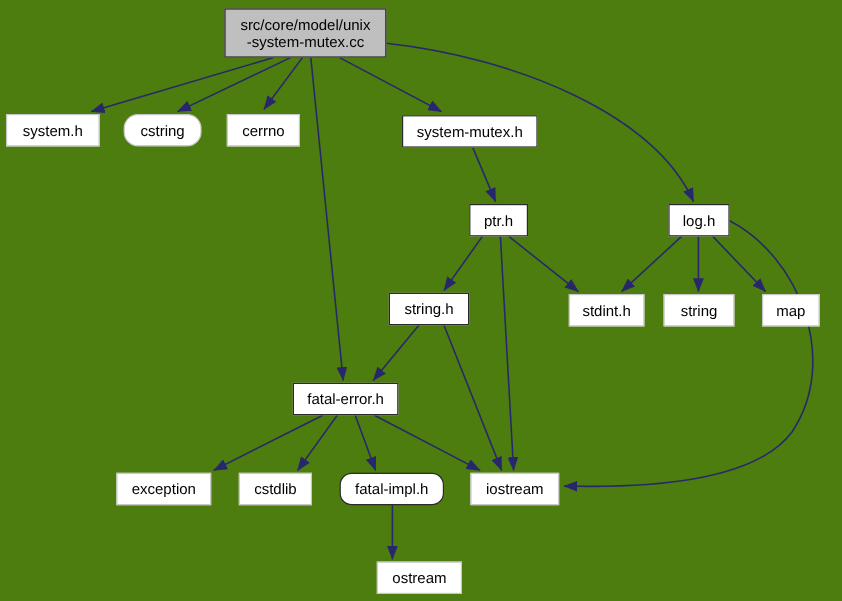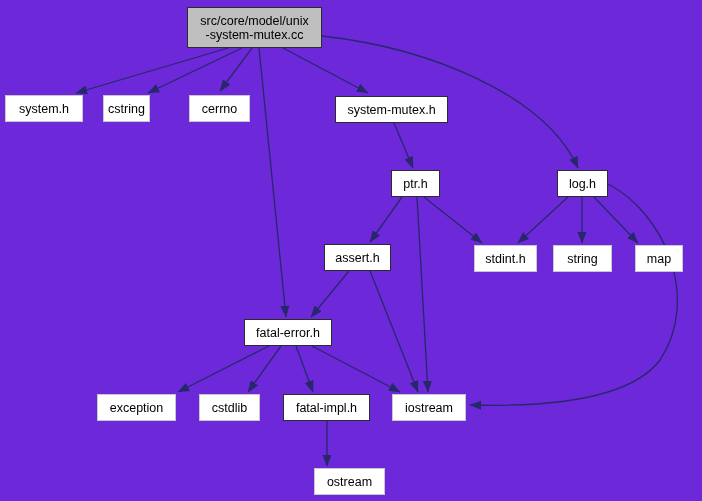--- a/index.html
+++ b/index.html
@@ -4,21 +4,21 @@
 <style>
   html, body {
     margin: 0;
     padding: 0;
     background: #ffffff;
   }
   #graph-canvas {
     position: relative;
     width: 702px;
     height: 501px;
-    background: #6d28d9;
+    background: #4d7c0f;
     font-family: "Liberation Sans", sans-serif;
     overflow: hidden;
   }
   #edge-layer {
     position: absolute;
     left: 0;
     top: 0;
     width: 702px;
     height: 501px;
   }
@@ -81,29 +81,29 @@
         <path d="M 281,346 L 248,392" fill="none" stroke="#27286b" stroke-width="1.3" marker-end="url(#arrowhead)"></path>
         <path d="M 296,346 L 313,392" fill="none" stroke="#27286b" stroke-width="1.3" marker-end="url(#arrowhead)"></path>
         <path d="M 312,346 L 400,392" fill="none" stroke="#27286b" stroke-width="1.3" marker-end="url(#arrowhead)"></path>
         <path d="M 327,421 L 327,466" fill="none" stroke="#27286b" stroke-width="1.3" marker-end="url(#arrowhead)"></path>
       </g>
   </svg>
   <div id="nodes-group">
       <div class="node root" style="left: 187px; top: 7px; width: 135px; height: 41px;"><span class="node-label">src/core/model/unix
 -system-mutex.cc</span></div>
       <div class="node" style="left: 5px; top: 95px; width: 78px; height: 27px;"><span class="node-label">system.h</span></div>
-      <div class="node" style="left: 103px; top: 95px; width: 47px; height: 27px;"><span class="node-label">cstring</span></div>
+      <div class="node" style="left: 103px; top: 95px; width: 65px; height: 27px; border-radius: 12px;"><span class="node-label">cstring</span></div>
       <div class="node" style="left: 189px; top: 95px; width: 61px; height: 27px;"><span class="node-label">cerrno</span></div>
       <div class="node project" style="left: 335px; top: 96px; width: 113px; height: 27px;"><span class="node-label">system-mutex.h</span></div>
       <div class="node project" style="left: 557px; top: 170px; width: 51px; height: 27px;"><span class="node-label">log.h</span></div>
       <div class="node project" style="left: 391px; top: 170px; width: 49px; height: 27px;"><span class="node-label">ptr.h</span></div>
-      <div class="node project" style="left: 324px; top: 244px; width: 67px; height: 27px;"><span class="node-label">assert.h</span></div>
+      <div class="node project" style="left: 324px; top: 244px; width: 67px; height: 27px;"><span class="node-label">string.h</span></div>
       <div class="node" style="left: 468px; top: 245px; width: 63px; height: 27px; margin-left: 6px;"><span class="node-label">stdint.h</span></div>
       <div class="node" style="left: 553px; top: 245px; width: 59px; height: 27px;"><span class="node-label">string</span></div>
       <div class="node" style="left: 635px; top: 245px; width: 48px; height: 27px;"><span class="node-label">map</span></div>
       <div class="node project" style="left: 244px; top: 319px; width: 88px; height: 27px;"><span class="node-label">fatal-error.h</span></div>
       <div class="node" style="left: 97px; top: 394px; width: 79px; height: 27px;"><span class="node-label">exception</span></div>
       <div class="node" style="left: 199px; top: 394px; width: 61px; height: 27px;"><span class="node-label">cstdlib</span></div>
-      <div class="node project" style="left: 283px; top: 394px; width: 87px; height: 27px;"><span class="node-label">fatal-impl.h</span></div>
+      <div class="node project" style="left: 283px; top: 394px; width: 87px; height: 27px; border-radius: 10px;"><span class="node-label">fatal-impl.h</span></div>
       <div class="node" style="left: 392px; top: 394px; width: 74px; height: 27px;"><span class="node-label">iostream</span></div>
       <div class="node" style="left: 291px; top: 468px; width: 71px; height: 27px; margin-left: 23px;"><span class="node-label">ostream</span></div>
     </div>
 </div>
 
 </body></html>

